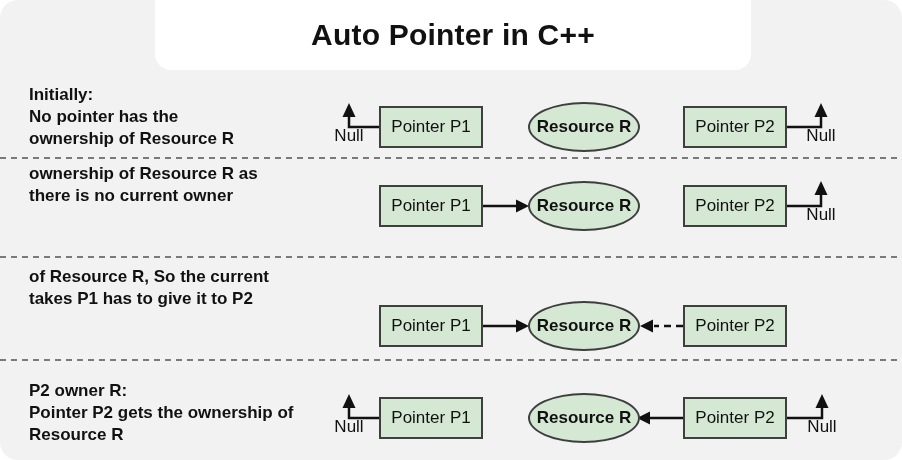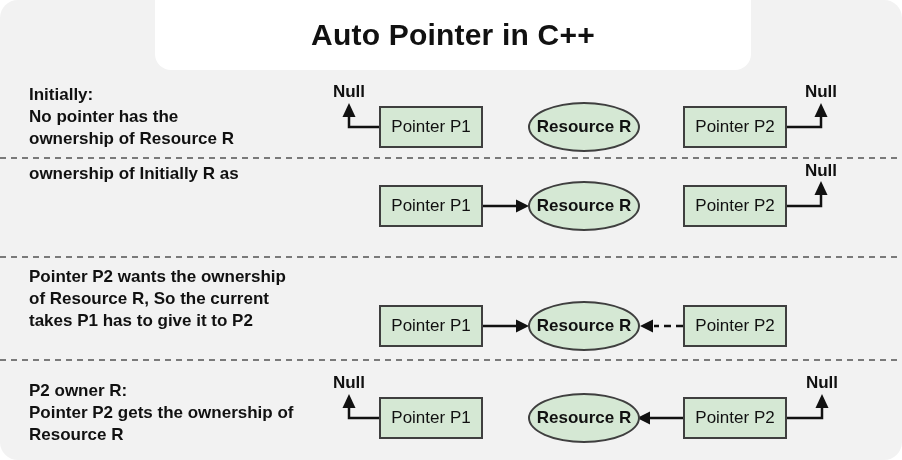--- a/index.html
+++ b/index.html
@@ -32,21 +32,21 @@
   }
   .node-ellipse {
     position:absolute; width:108px; height:46px;
     background:var(--nodeFill,#d5e8d4); border:2px solid var(--nodeBorder,#3f3f3f);
     border-radius:50%;
     display:flex; align-items:center; justify-content:center;
     font-size:17px; font-weight:bold; color:var(--ink,#111111); white-space:nowrap;
   }
   .null-label {
     position:absolute; transform:translateX(-50%);
-    font-size:17px; font-weight:bold; color:var(--ink,#111111);
+    font-size:17px; font-weight:normal; color:var(--ink,#111111);margin-top:44px;
   }
   .conn { stroke:var(--ink,#111111); stroke-width:2.5; fill:none; }
   .conn.dashed { stroke-dasharray:7 5; }
   .arrowhead { fill:var(--ink,#111111); stroke:none; }
 </style>
 </head>
 <body>
 
 <div class="page" style="--bg: #f2f2f2; --card: #ffffff; --nodeFill: #d5e8d4; --nodeBorder: #3f3f3f; --ink: #111111; --sep: #7a7a7a;">
 
@@ -93,29 +93,29 @@
     <div>No pointer has the</div>
     <div>ownership of Resource R</div>
   </div>
   <div class="null-label" style="left:349px; top:82px">Null</div>
   <div class="null-label" style="left:821px; top:82px">Null</div>
   <div class="node-box" style="left:379px; top:106px">Pointer P1</div>
   <div class="node-ellipse" style="left:528px; top:102px">Resource R</div>
   <div class="node-box" style="left:683px; top:106px">Pointer P2</div>
 
   <div class="caption" style="top:163px">
-    <div>ownership of Initially R as</div>
+    <div>ownership of Resource R as</div>
+    <div>there is no current owner</div>
   </div>
   <div class="null-label" style="left:821px; top:161px">Null</div>
   <div class="node-box" style="left:379px; top:185px">Pointer P1</div>
   <div class="node-ellipse" style="left:528px; top:181px">Resource R</div>
   <div class="node-box" style="left:683px; top:185px">Pointer P2</div>
 
   <div class="caption" style="top:266px">
-    <div>Pointer P2 wants the ownership</div>
     <div>of Resource R, So the current</div>
     <div>takes P1 has to give it to P2</div>
   </div>
   <div class="node-box" style="left:379px; top:305px">Pointer P1</div>
   <div class="node-ellipse" style="left:528px; top:301px">Resource R</div>
   <div class="node-box" style="left:683px; top:305px">Pointer P2</div>
 
   <div class="caption" style="top:380px">
     <div>P2 owner R:</div>
     <div>Pointer P2 gets the ownership of</div>

